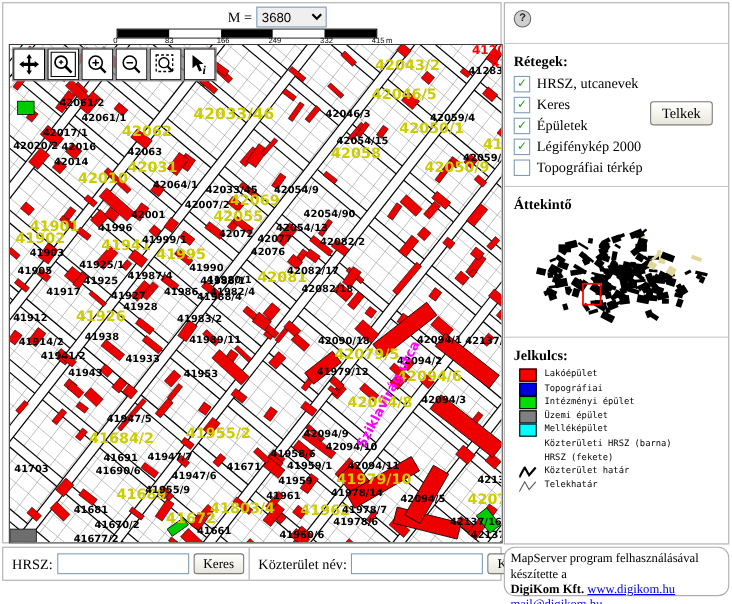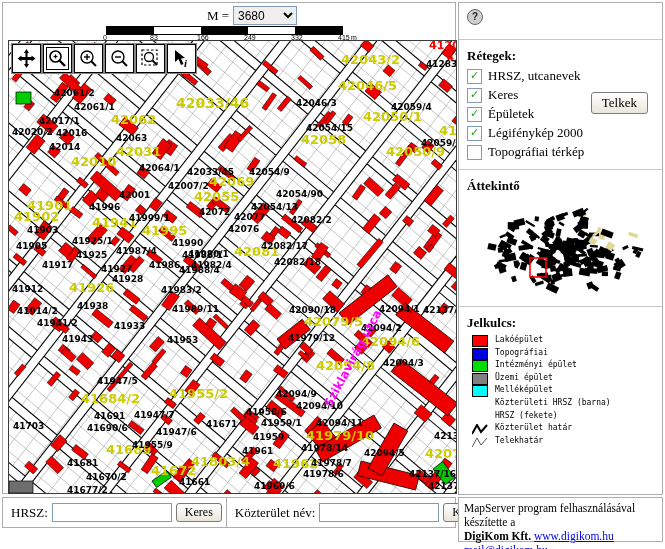--- a/index.html
+++ b/index.html
@@ -1,21 +1,21 @@
 <!DOCTYPE html>
 <html><head>
 <meta charset="utf-8">
 <style>
   html,body{margin:0;padding:0;background:#fff;width:665px;height:549px;overflow:hidden;
     font-family:"Liberation Serif",serif;}
   .pane{position:absolute;border:1px solid #adadad;background:#fff;box-sizing:border-box;}
   #left-pane{left:2px;top:2px;width:454px;height:492px;}
   #right-pane{left:458px;top:2px;width:205px;height:493px;}
   #search-pane{left:2px;top:497px;width:454px;height:31px;}
-  #credits-pane{left:458px;top:497px;width:205px;height:45px;}
+  #credits-pane{left:458px;top:497px;width:205px;height:45px;border-radius:10px;}
 
   
   #scale-row{position:absolute;left:0;top:0;width:100%;height:36px;}
   #scale-label{position:absolute;left:204px;top:5px;font-size:13px;}
   #scale-select{position:absolute;left:230px;top:3px;width:64px;height:19px;
     font-family:"Liberation Sans",sans-serif;font-size:12px;border:1px solid #7f9db9;}
   #scalebar{position:absolute;left:103px;top:23px;height:7px;display:flex;border:1px solid #000;}
   #scalebar div{width:47px;height:7px;}
   .tick{position:absolute;top:31px;font-family:"Liberation Sans",sans-serif;font-size:7px;color:#000;}
 

